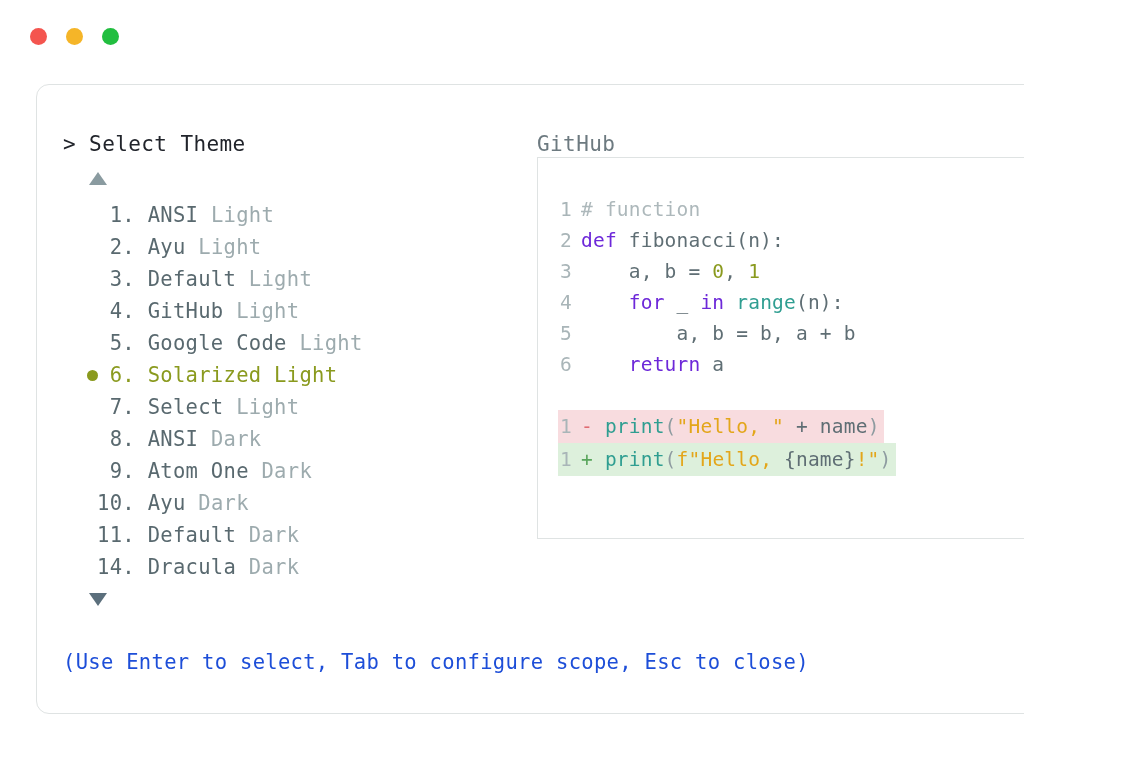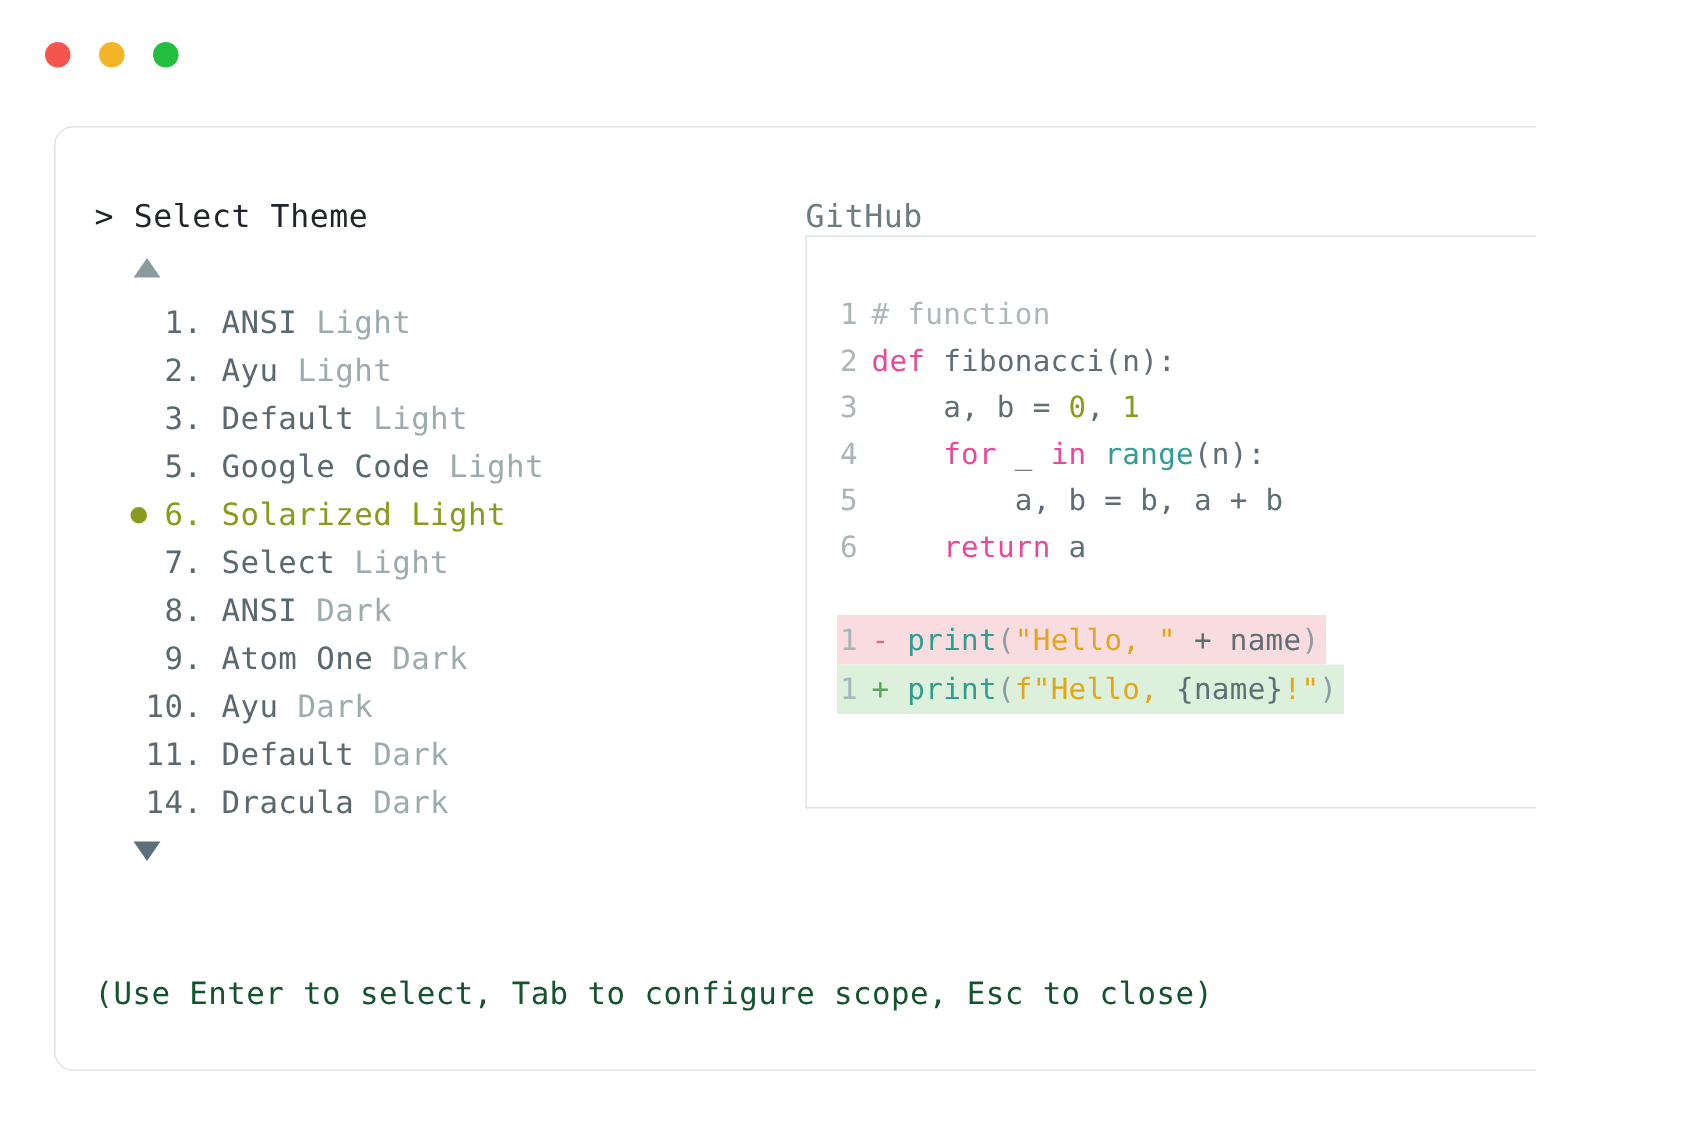--- a/index.html
+++ b/index.html
@@ -160,21 +160,21 @@
     white-space: pre;
   }
   .code .ln {
     color: #a9b5b8;
     display: inline-block;
     width: 14px;
     text-align: right;
     margin-right: 9px;
   }
   .cmt  { color: #adb8bb; }
-  .kw   { color: #ec4899; }
+  .kw   { color: #6d28d9; }
   .fn   { color: #2f9e91; }
   .num  { color: #8a9a1e; }
   .plain{ color: #5f6e74; }
   .str  { color: #e3a61a; }
   .punc { color: #8e9ba0; }
 
   .diff-block { margin-top: 30px; }
   .diff-row {
     display: block;
     width: max-content;
@@ -185,21 +185,21 @@
   .sign-minus { color: #e06b72; }
   .sign-plus  { color: #59a55c; }
 
   
   .footer-hint {
     position: absolute;
     left: 26px;
     bottom: 38px;
     font-size: 20.5px;
     line-height: 26px;
-    color: #14532d;
+    color: #1d4ed8;
     letter-spacing: 0.3px;
     white-space: pre;
   }
 </style>
 </head>
 <body>
 
 <div class="screen">
 
   <div class="titlebar">
@@ -213,20 +213,21 @@
 
       <div class="col-left">
         <div class="section-prompt">&gt; Select Theme</div>
 
         <div class="scroll-arrow arrow-up"></div>
 
         <ul class="theme-list">
             <li class="theme-item"><span class="idx">1.</span><span class="dotsep"> </span><span class="tname">ANSI</span><span> </span><span class="tvariant">Light</span></li>
             <li class="theme-item"><span class="idx">2.</span><span class="dotsep"> </span><span class="tname">Ayu</span><span> </span><span class="tvariant">Light</span></li>
             <li class="theme-item"><span class="idx">3.</span><span class="dotsep"> </span><span class="tname">Default</span><span> </span><span class="tvariant">Light</span></li>
+            <li class="theme-item"><span class="idx">4.</span><span class="dotsep"> </span><span class="tname">GitHub</span><span> </span><span class="tvariant">Light</span></li>
             <li class="theme-item"><span class="idx">5.</span><span class="dotsep"> </span><span class="tname">Google Code</span><span> </span><span class="tvariant">Light</span></li>
             <li class="theme-item selected"><span class="bullet"></span><span class="idx">6.</span><span class="dotsep"> </span><span class="tname">Solarized</span><span> </span><span class="tvariant">Light</span></li>
             <li class="theme-item"><span class="idx">7.</span><span class="dotsep"> </span><span class="tname">Select</span><span> </span><span class="tvariant">Light</span></li>
             <li class="theme-item"><span class="idx">8.</span><span class="dotsep"> </span><span class="tname">ANSI</span><span> </span><span class="tvariant">Dark</span></li>
             <li class="theme-item"><span class="idx">9.</span><span class="dotsep"> </span><span class="tname">Atom One</span><span> </span><span class="tvariant">Dark</span></li>
             <li class="theme-item"><span class="idx">10.</span><span class="dotsep"> </span><span class="tname">Ayu</span><span> </span><span class="tvariant">Dark</span></li>
             <li class="theme-item"><span class="idx">11.</span><span class="dotsep"> </span><span class="tname">Default</span><span> </span><span class="tvariant">Dark</span></li>
             <li class="theme-item"><span class="idx">14.</span><span class="dotsep"> </span><span class="tname">Dracula</span><span> </span><span class="tvariant">Dark</span></li>
           </ul>
 

